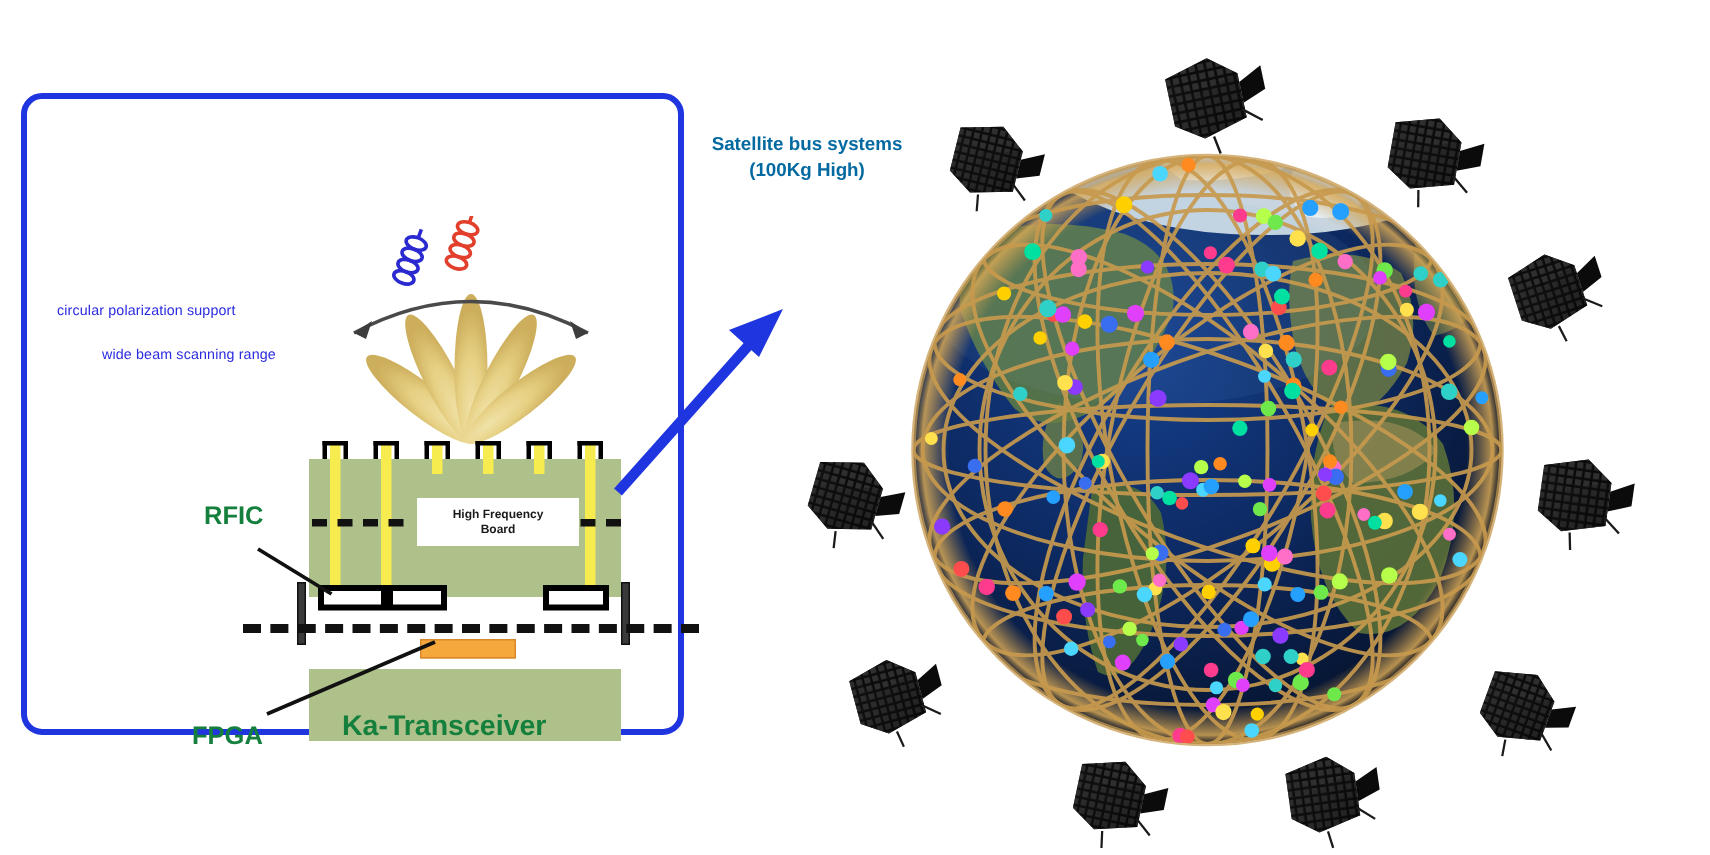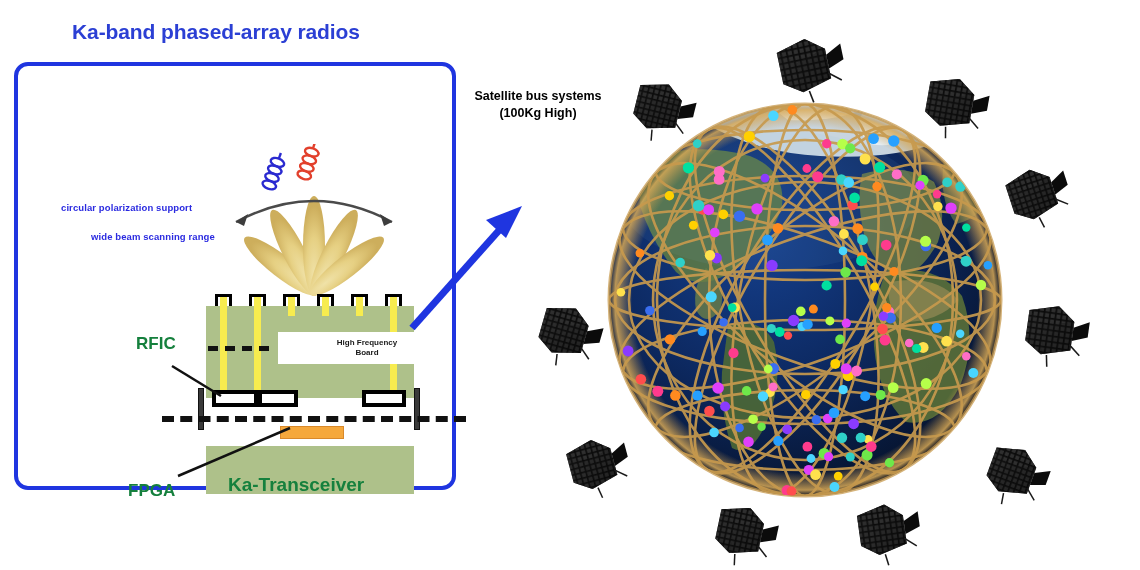--- a/index.html
+++ b/index.html
@@ -37,25 +37,24 @@
     height: 428px;
     border: 4px solid #1f35e0;
     border-radius: 14px;
     background: #ffffff;
     box-sizing: border-box;
   }
 
   .feature-note {
     position: absolute;
     font-size: 9.5px;
-    font-weight: bold;
+    font-weight: normal;
     color: #2a2ae0;
     white-space: nowrap;
     letter-spacing: 0.1px;
-    margin-left: 23px;
   }
   #note-cp   { left: 20px; top: 136px; }
   #note-beam { left: 50px; top: 165px; }
 
   
   #beam-art {
     position: absolute;
     left: 196px;
     top: 78px;
     width: 200px;
@@ -90,21 +89,20 @@
     position: absolute;
     background: #ffffff;
     color: #1a1a1a;
     font-size: 8px;
     font-weight: bold;
     display: flex;
     align-items: center;
     justify-content: center;
     text-align: center;
     line-height: 1.25;
-    padding-left: 35px;
   }
   #hf-label  { left: 94px; top: 38px;  width: 108px; height: 32px; }
   #dig-label { left: 92px; top: 152px; width: 112px; height: 26px; }
 
   .ant-stem {
     position: absolute;
     top: 0px;
     width: 7px;
     height: 106px;
     background: #f7ec4f;
@@ -170,40 +168,39 @@
   #lbl-ka   { left: 210px; top: 408px; font-size: 19px; }
 
   
   #bus-caption {
     position: absolute;
     left: 462px;
     top: 88px;
     width: 152px;
     font-size: 12.5px;
     font-weight: bold;
-    color: #000000;
+    color: #0369a1;
     text-align: center;
     line-height: 1.35;
   }
 
   
   #globe-scene {
     position: absolute;
     left: 470px;
     top: 10px;
     width: 670px;
     height: 560px;
   }
 </style>
 </head>
 <body>
 
 <div id="stage">
 
-  <div id="title">Ka-band phased-array radios</div>
 
   <div id="radio-panel">
 
     <div class="feature-note" id="note-cp">circular polarization support</div>
     <div class="feature-note" id="note-beam">wide beam scanning range</div>
 
     <svg id="beam-art" viewBox="0 0 200 160">
       <defs>
         <radialGradient id="lobeGrad" cx="50%" cy="80%" r="70%">
           <stop offset="0%" stop-color="#f0e2a8"></stop>

